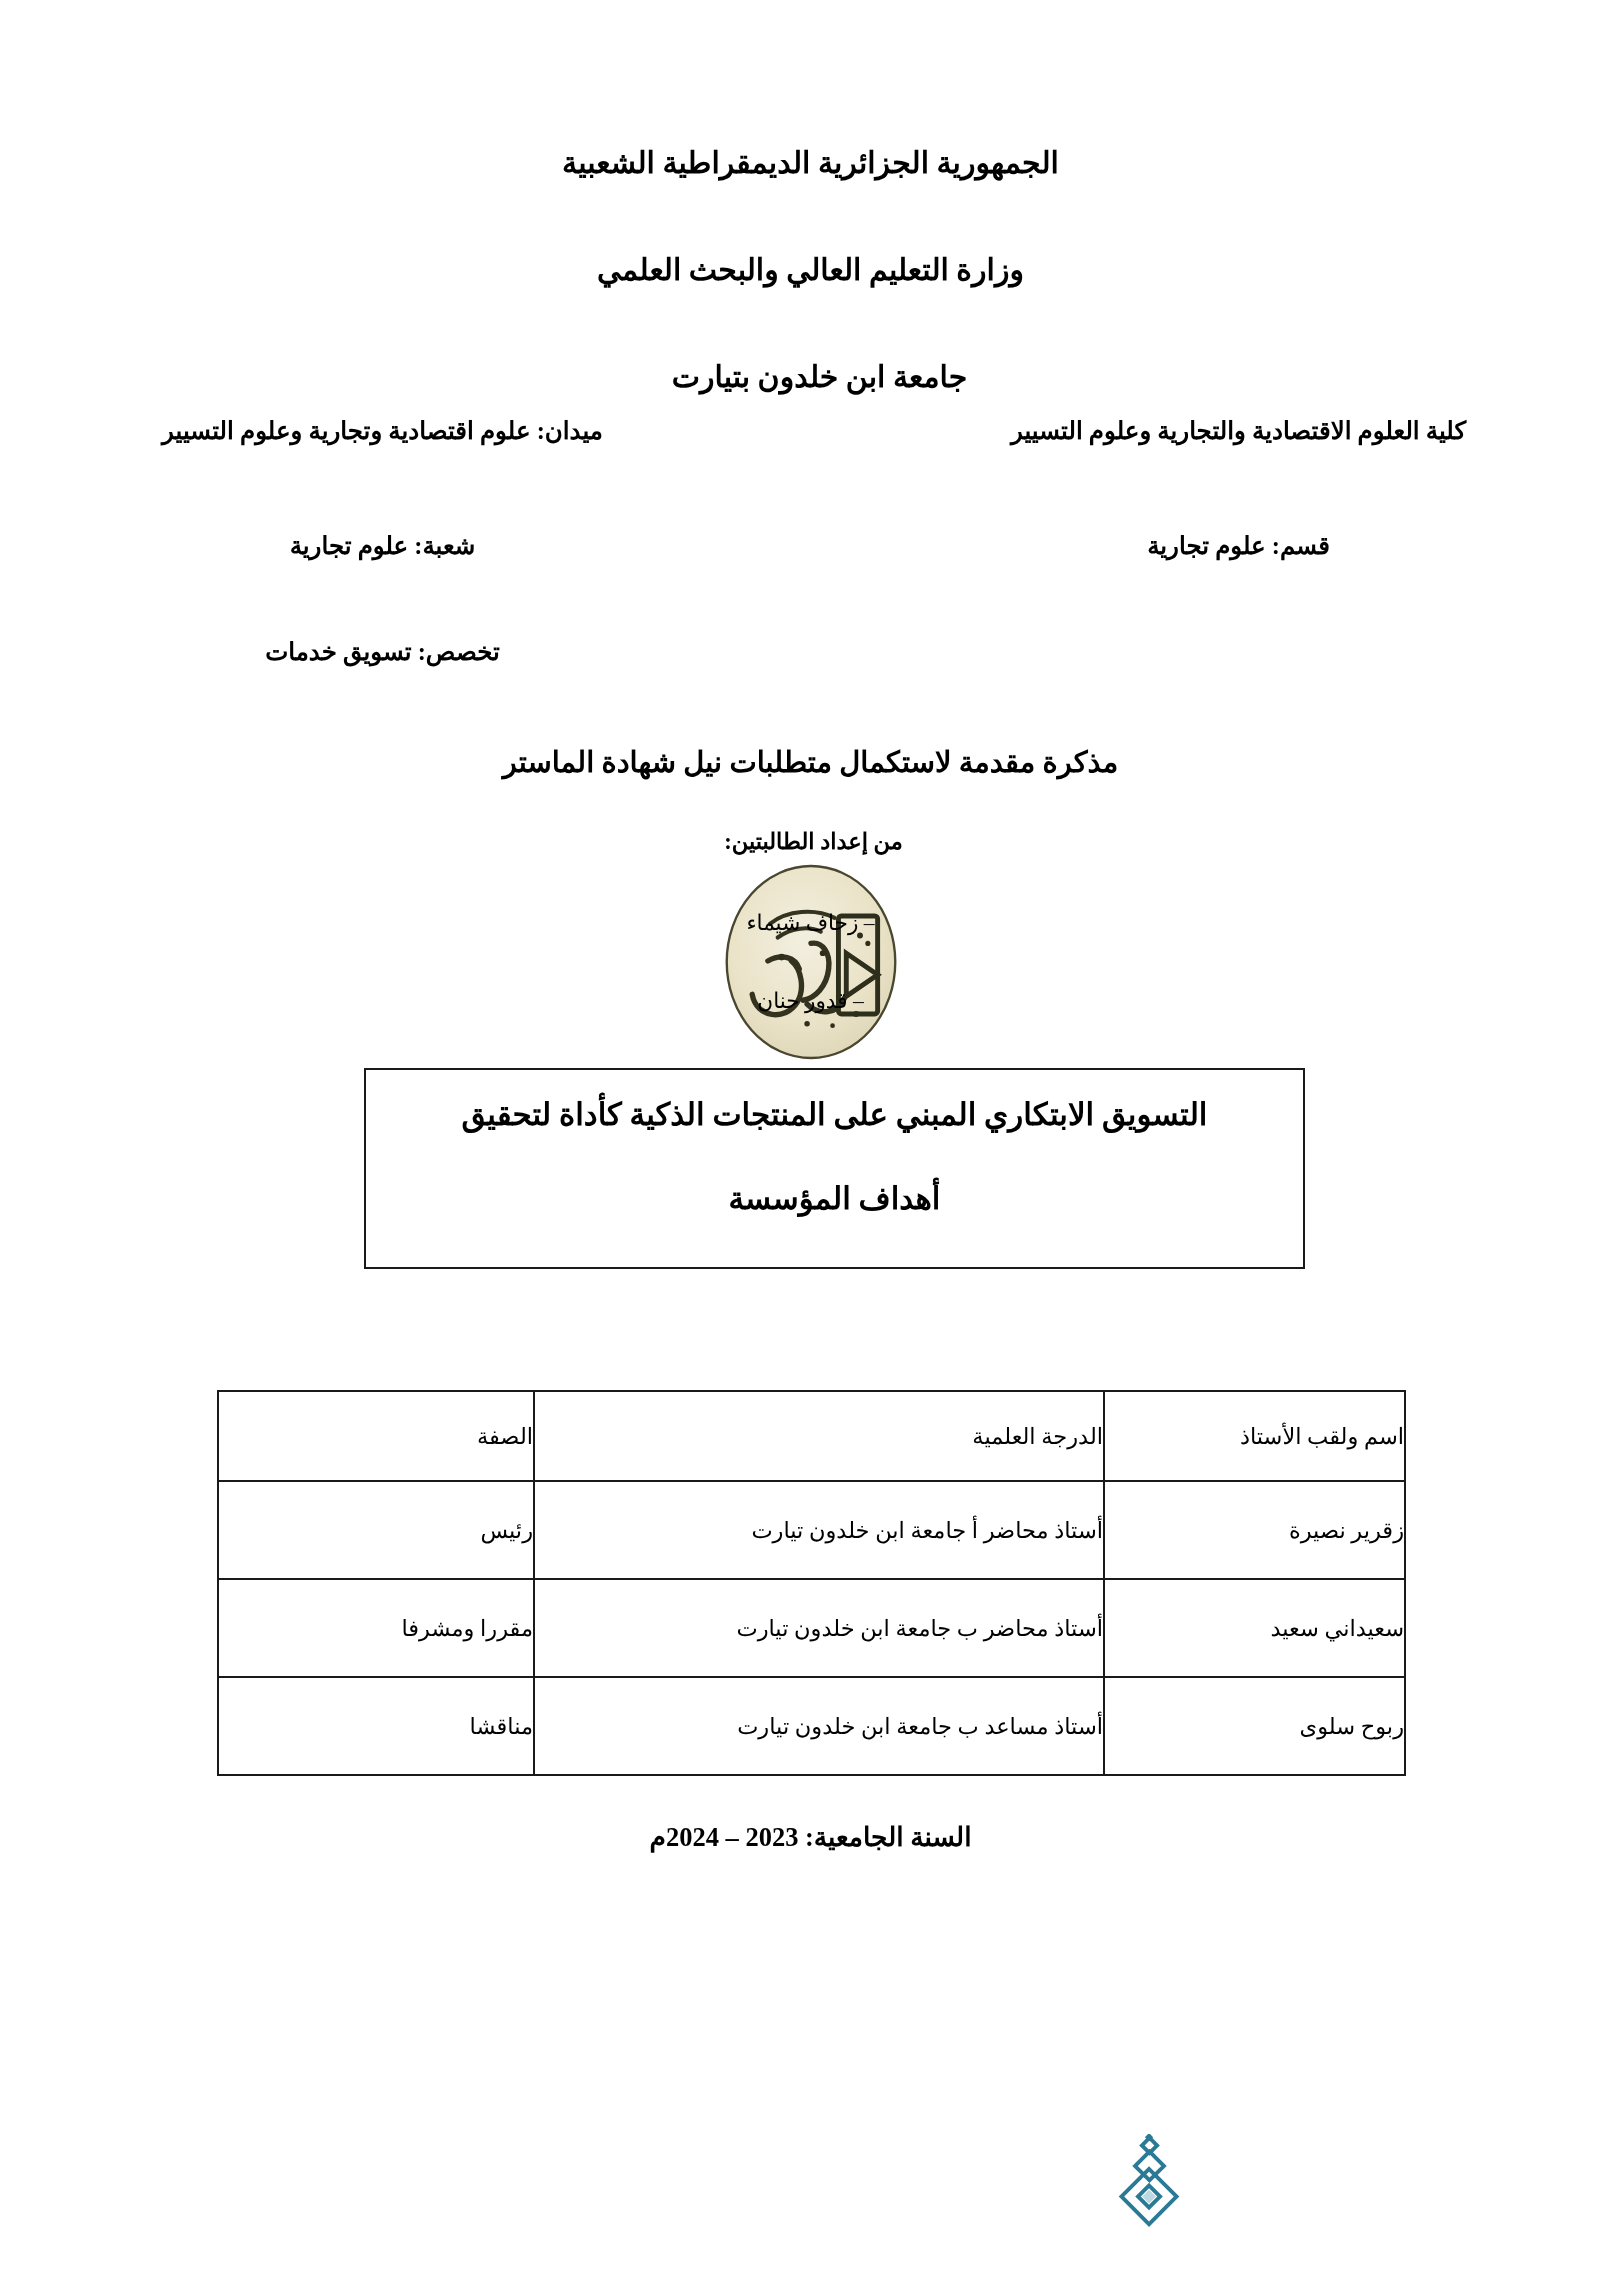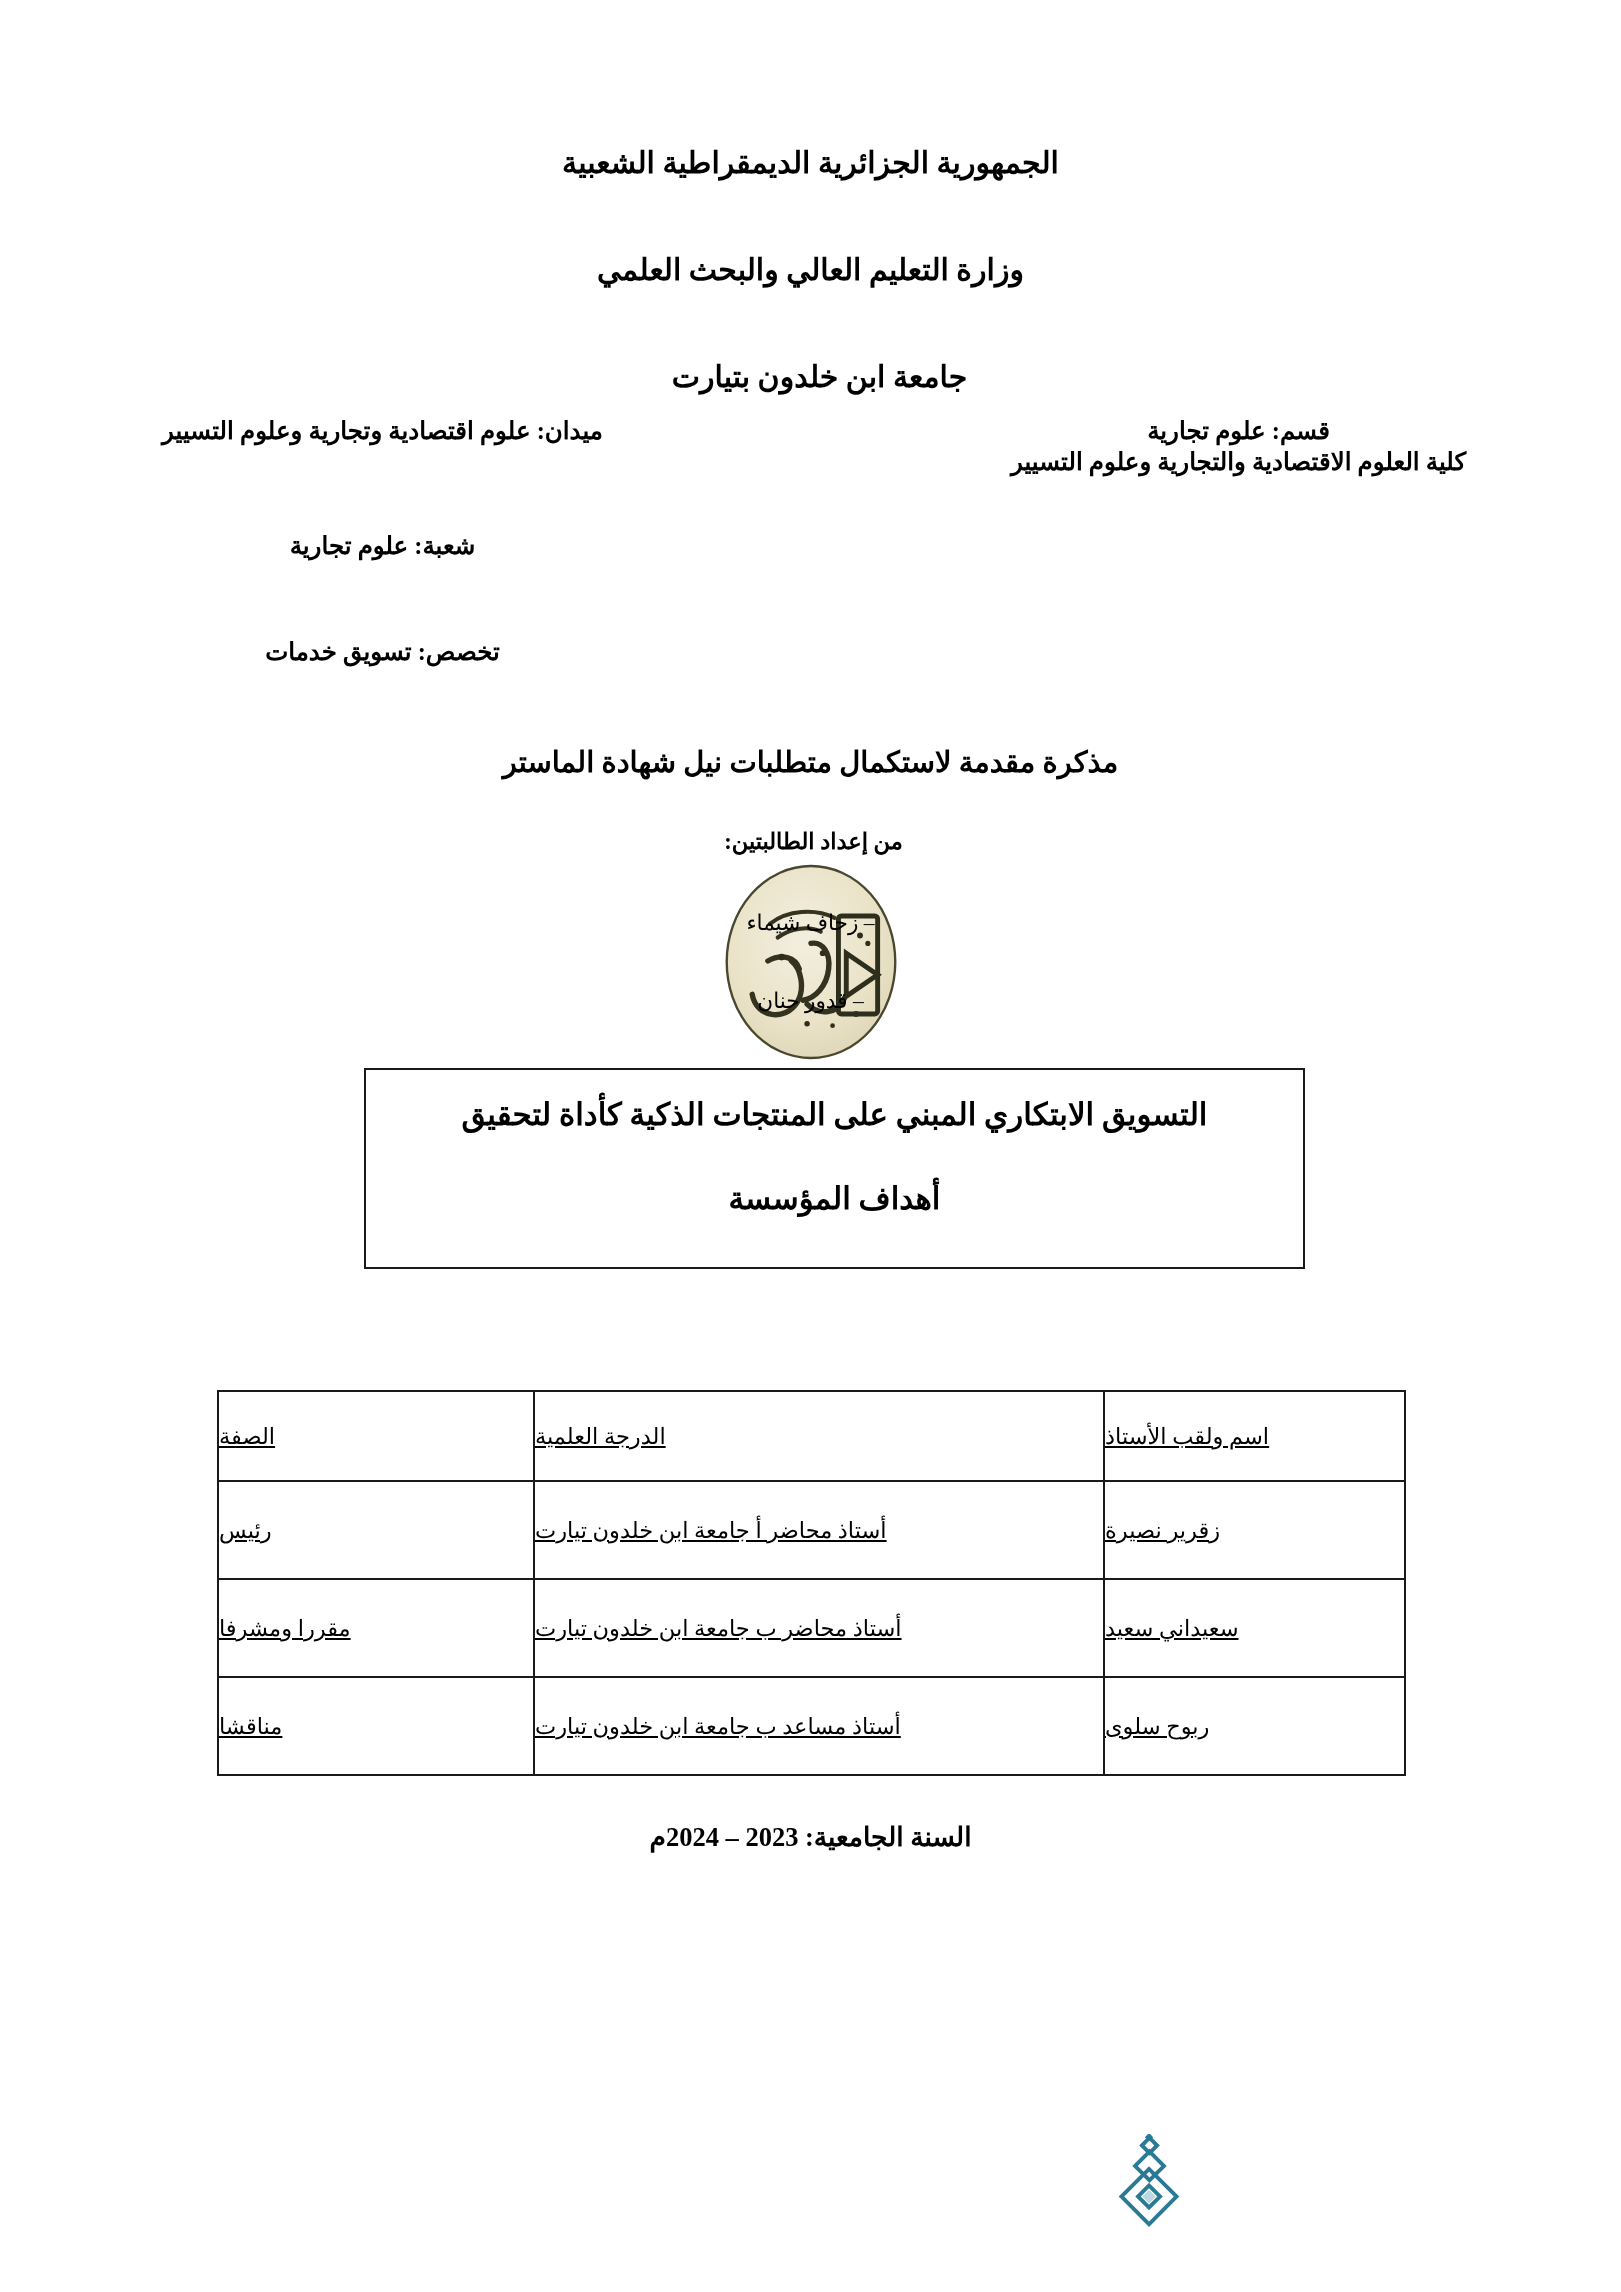--- a/index.html
+++ b/index.html
@@ -145,27 +145,26 @@
     top: 1390px;
     left: 217px;
     width: 1181px;
     border-collapse: collapse;
     direction: rtl;
     table-layout: fixed;
   }
   .committee-table th,
   .committee-table td {
     border: 2px solid #1a1a1a;
-    text-align: left;
+    text-align: right;
     vertical-align: middle;
     font-size: 22.5px;
     font-weight: normal;
     padding: 0;
     height: 96px;
-    text-decoration: underline;
   }
   .committee-table th { height: 88px; }
   .col-name   { width: 299px; }
   .col-degree { width: 568px; }
   .col-role   { width: 314px; }
 
   
   .academic-year {
     position: absolute;
     top: 1821px;
@@ -223,22 +222,22 @@
 
   <div class="header-block">
     <div class="header-line l1">الجمهورية الجزائرية الديمقراطية الشعبية</div>
     <div class="header-line l2">وزارة التعليم العالي والبحث العلمي</div>
     <div class="header-line l3">جامعة ابن خلدون بتيارت</div>
   </div>
 
   <div class="faculty-strip">
 
     <div class="fac-right">
+      <div class="fac-line r1">كلية العلوم الاقتصادية والتجارية وعلوم التسيير</div>
       <div class="fac-line r2">قسم: علوم تجارية</div>
-      <div class="fac-line r1">كلية العلوم الاقتصادية والتجارية وعلوم التسيير</div>
     </div>
 
     <div class="fac-left">
       <div class="fac-line f1">ميدان: علوم اقتصادية وتجارية وعلوم التسيير</div>
       <div class="fac-line f2">شعبة: علوم تجارية</div>
       <div class="fac-line f3">تخصص: تسويق خدمات</div>
     </div>
 
     <div class="seal-wrap">
       <svg class="seal" viewBox="0 0 200 210" xmlns="http://www.w3.org/2000/svg">

